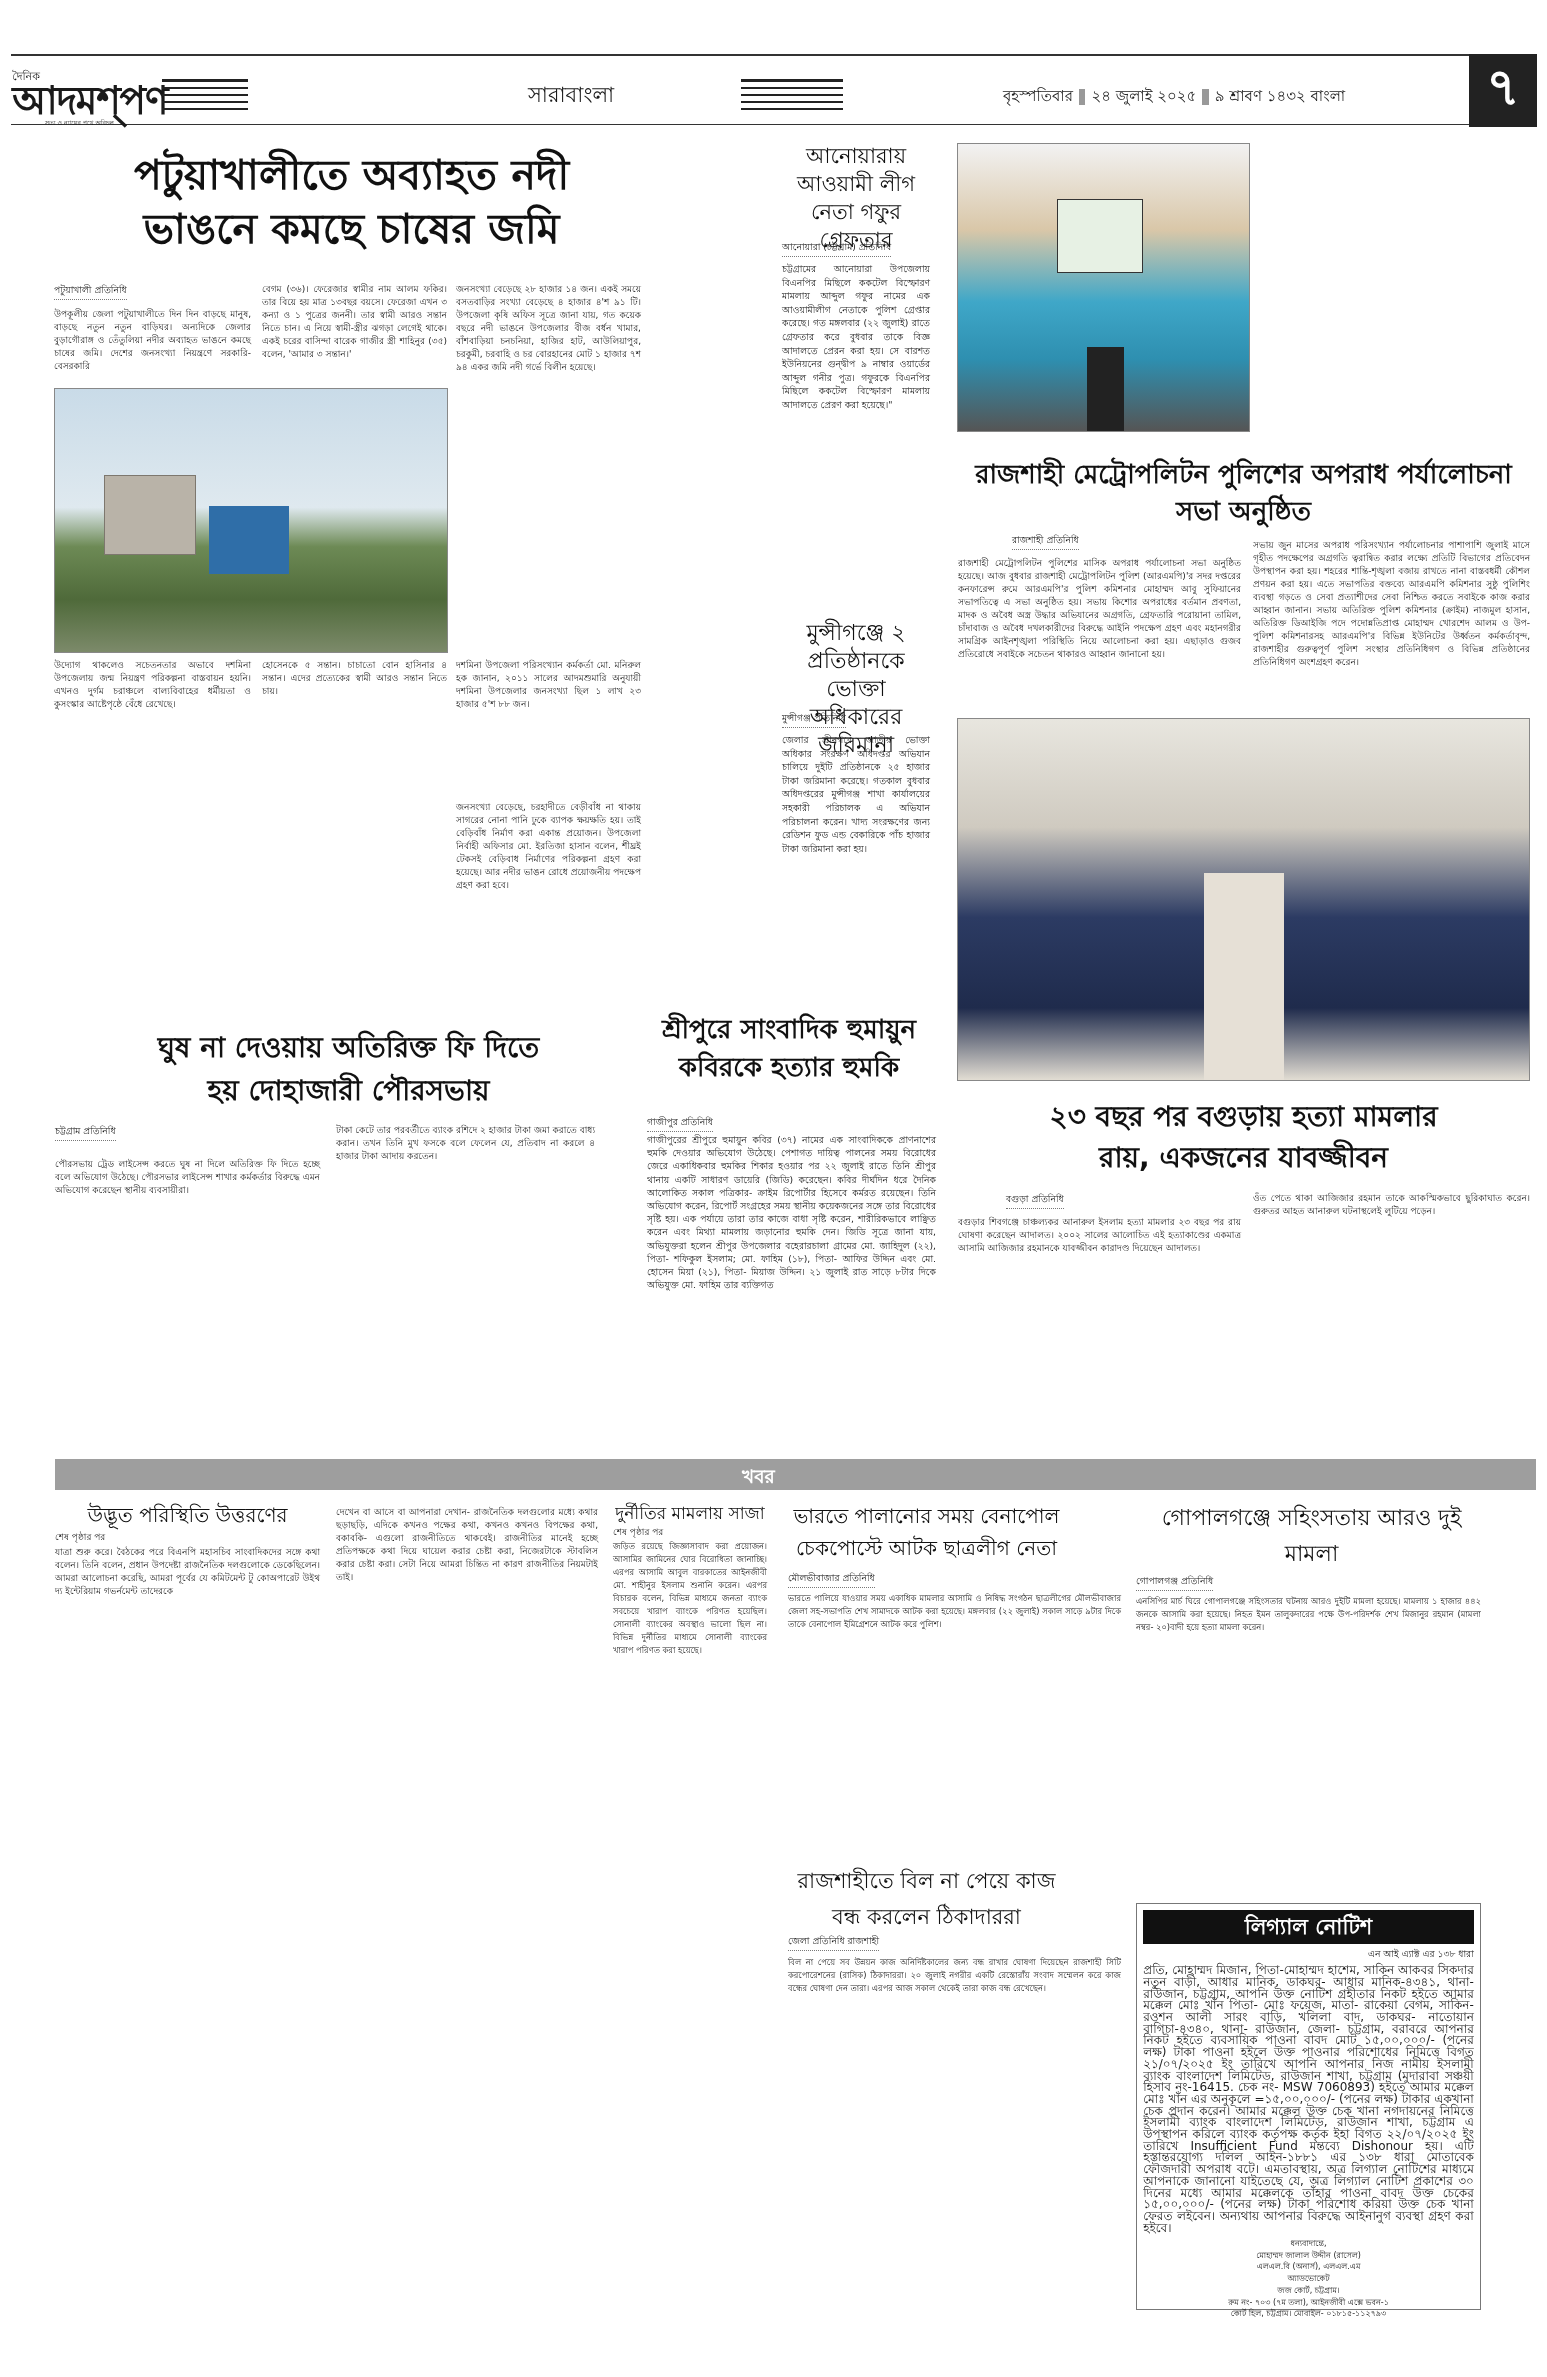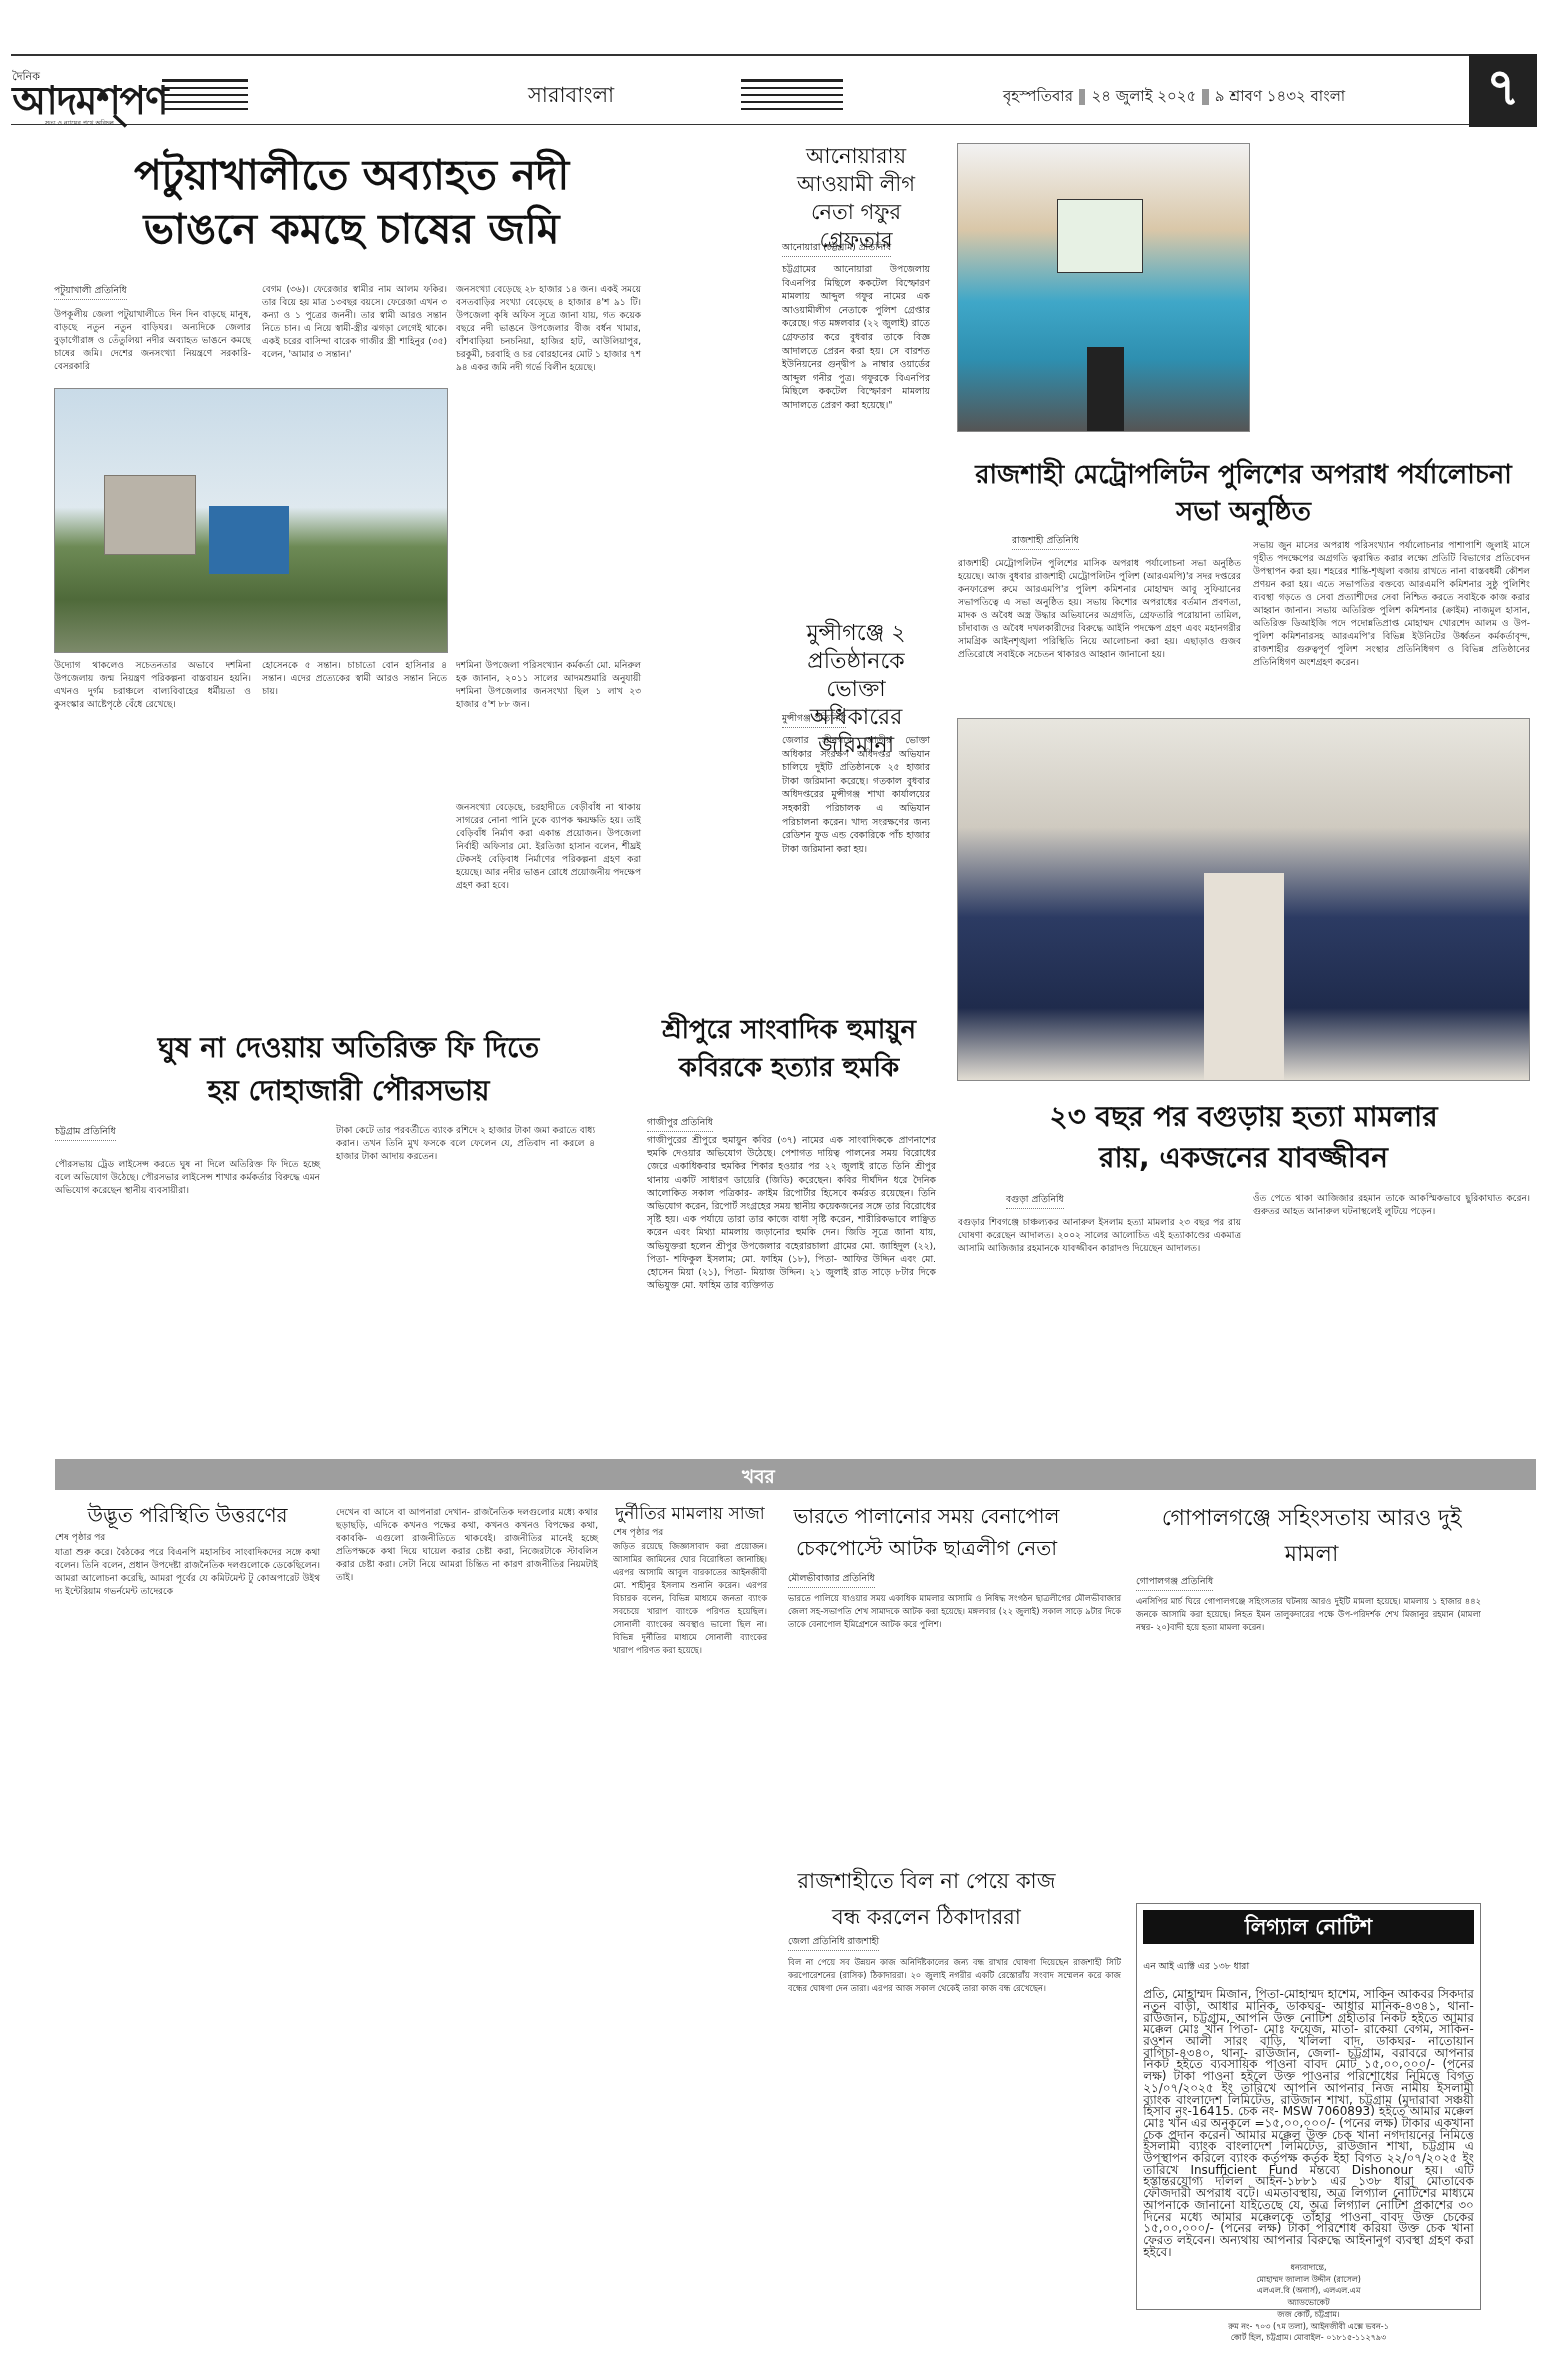--- a/index.html
+++ b/index.html
@@ -22,21 +22,21 @@
   .byline { font-size: 9.2px; border-bottom: 1.2px dotted #777; display: inline-block; padding-bottom: 1.2px; }
   .body-text { font-size: 9px; line-height: 13px; text-align: justify; color: #222; }
   .abs { position: absolute; }
   .photo { position: absolute; border: 0.6px solid #888; overflow: hidden; }
 
   .section-bar { position: absolute; left: 55px; top: 1459px; width: 1481px; height: 31px; background: #9e9e9e; }
   .section-bar span { position: absolute; left: 687px; top: 3.7px; font-size: 18.5px; color: #fff; font-weight: bold; }
 
   .legal-box { position: absolute; left: 1136px; top: 1903px; width: 345px; height: 407px; border: 1.2px solid #777; padding: 6.2px; }
   .legal-title { background: #111; color: #fff; font-size: 21px; font-weight: bold; text-align: center; height: 34px; line-height: 34px; }
-  .legal-sub { text-align: left; font-size: 9.2px; margin: 15px 0; }
+  .legal-sub { text-align: right; font-size: 9.2px; margin: 3px 0; }
   .legal-body { font-size: 12px; line-height: 11.7px; text-align: justify; }
   .legal-sign { text-align: center; font-size: 8px; line-height: 11.7px; margin-top: 3.7px; }
 </style>
 </head>
 <body>
 
 <header class="masthead">
   <span class="logo-small">দৈনিক</span>
   <span class="logo-main">আদমশ্পণ</span>
   <span class="logo-tag">সত্য ও ন্যায়ের পথে অবিচল</span>

